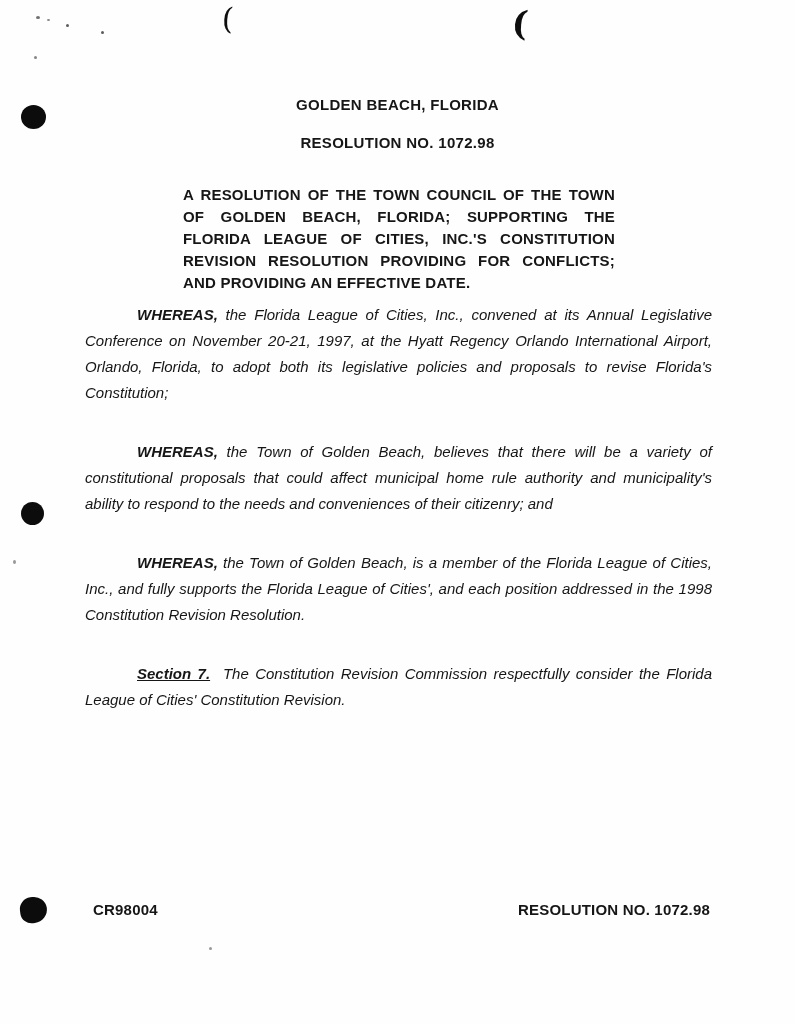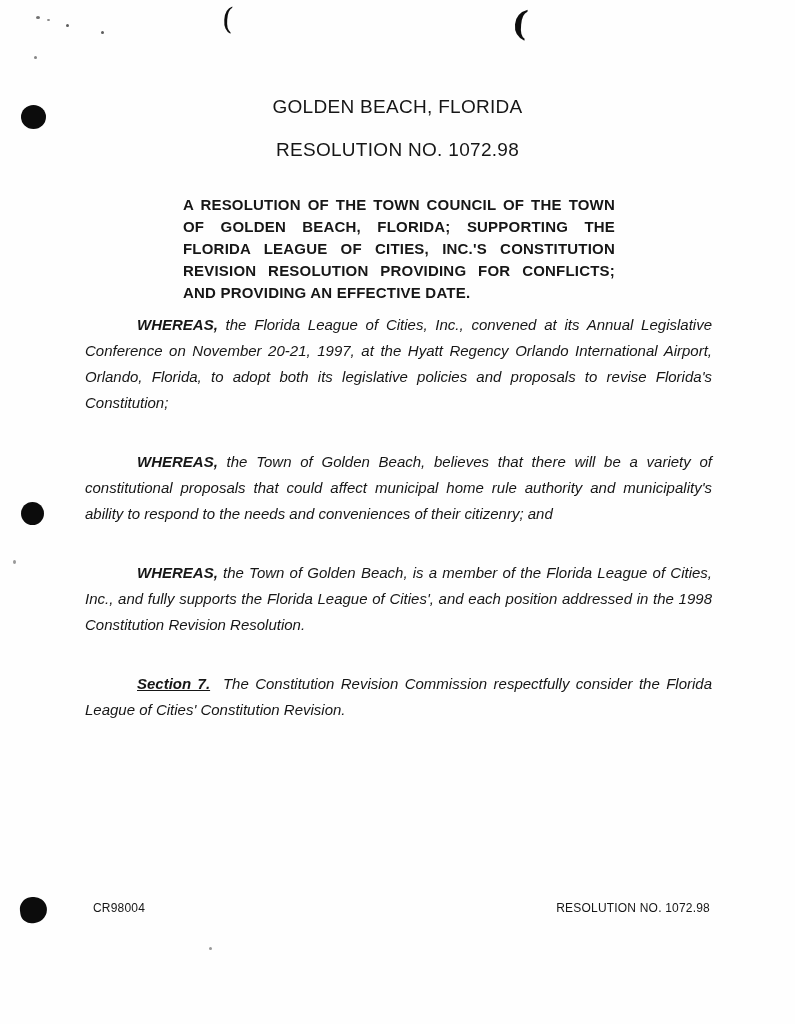--- a/index.html
+++ b/index.html
@@ -34,21 +34,21 @@
   .speck-1 { left: 36px; top: 16px; width: 4px; height: 3px; opacity:.7; }
   .speck-2 { left: 47px; top: 19px; width: 3px; height: 2px; opacity:.6; }
   .speck-3 { left: 66px; top: 24px; width: 3px; height: 3px; opacity:.8; }
   .speck-4 { left: 101px; top: 31px; width: 3px; height: 3px; opacity:.8; }
   .speck-5 { left: 34px; top: 56px; width: 3px; height: 3px; opacity:.6; }
   .speck-6 { left: 13px; top: 560px; width: 3px; height: 4px; opacity:.5; }
   .speck-7 { left: 209px; top: 947px; width: 3px; height: 3px; opacity:.5; }
 
   
   .doc-header { text-align: center; padding-top: 96px; }
-  .doc-header .line { font-size: 19px; font-weight: 400; letter-spacing: .3px; }
+  .doc-header .line { font-size: 15px; font-weight: 700; letter-spacing: .3px; }
   .doc-header .line + .line { margin-top: 21px; }
 
   .title-block {
     margin: 33px 0 0 183px;
     width: 432px;
     font-size: 15px;
     font-weight: 700;
     line-height: 22px;
     text-align: justify;
     letter-spacing: .2px;
@@ -62,22 +62,22 @@
   .resolved { font-weight: 700; letter-spacing: .2px; }
   .section-label { font-weight: 700; text-decoration: underline; }
 
   .doc-footer {
     position: absolute;
     top: 901px;
     left: 93px;
     right: 85px;
     display: flex;
     justify-content: space-between;
-    font-size: 12px;
-    font-weight: 400;
+    font-size: 15px;
+    font-weight: 700;
     letter-spacing: .2px;
   }
 </style>
 </head>
 <body>
 
 <div class="page">
 
   <div class="punch-hole hole-1"></div>
   <div class="punch-hole hole-2"></div>

